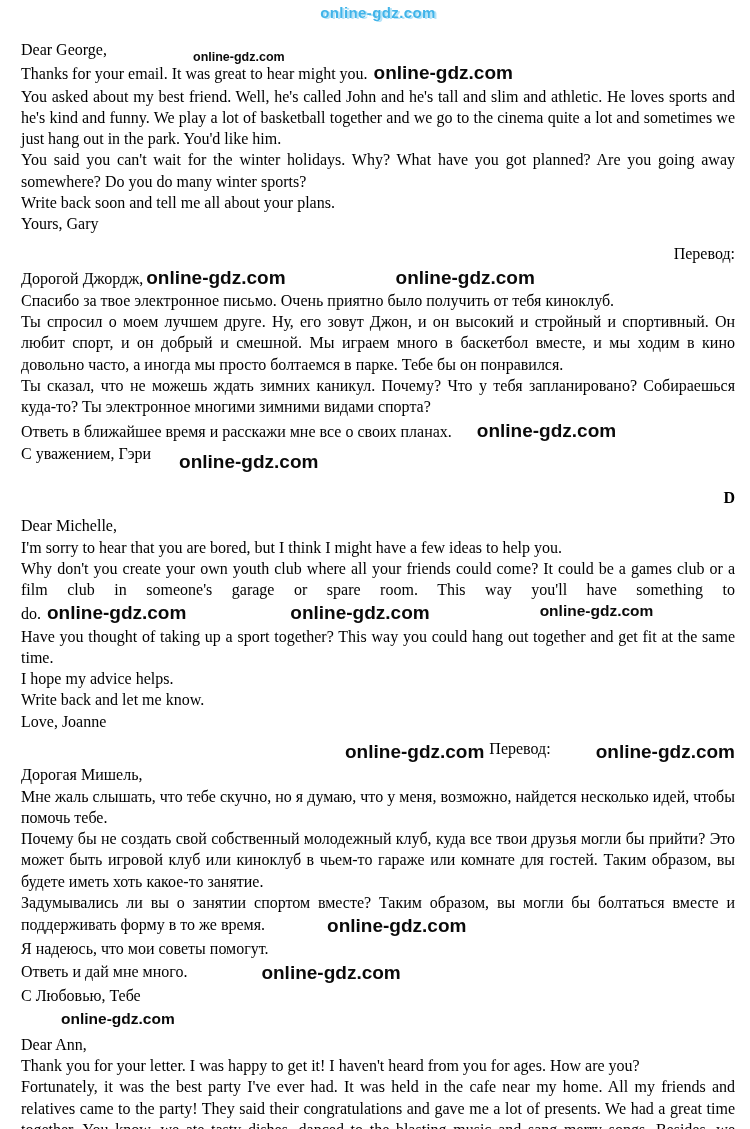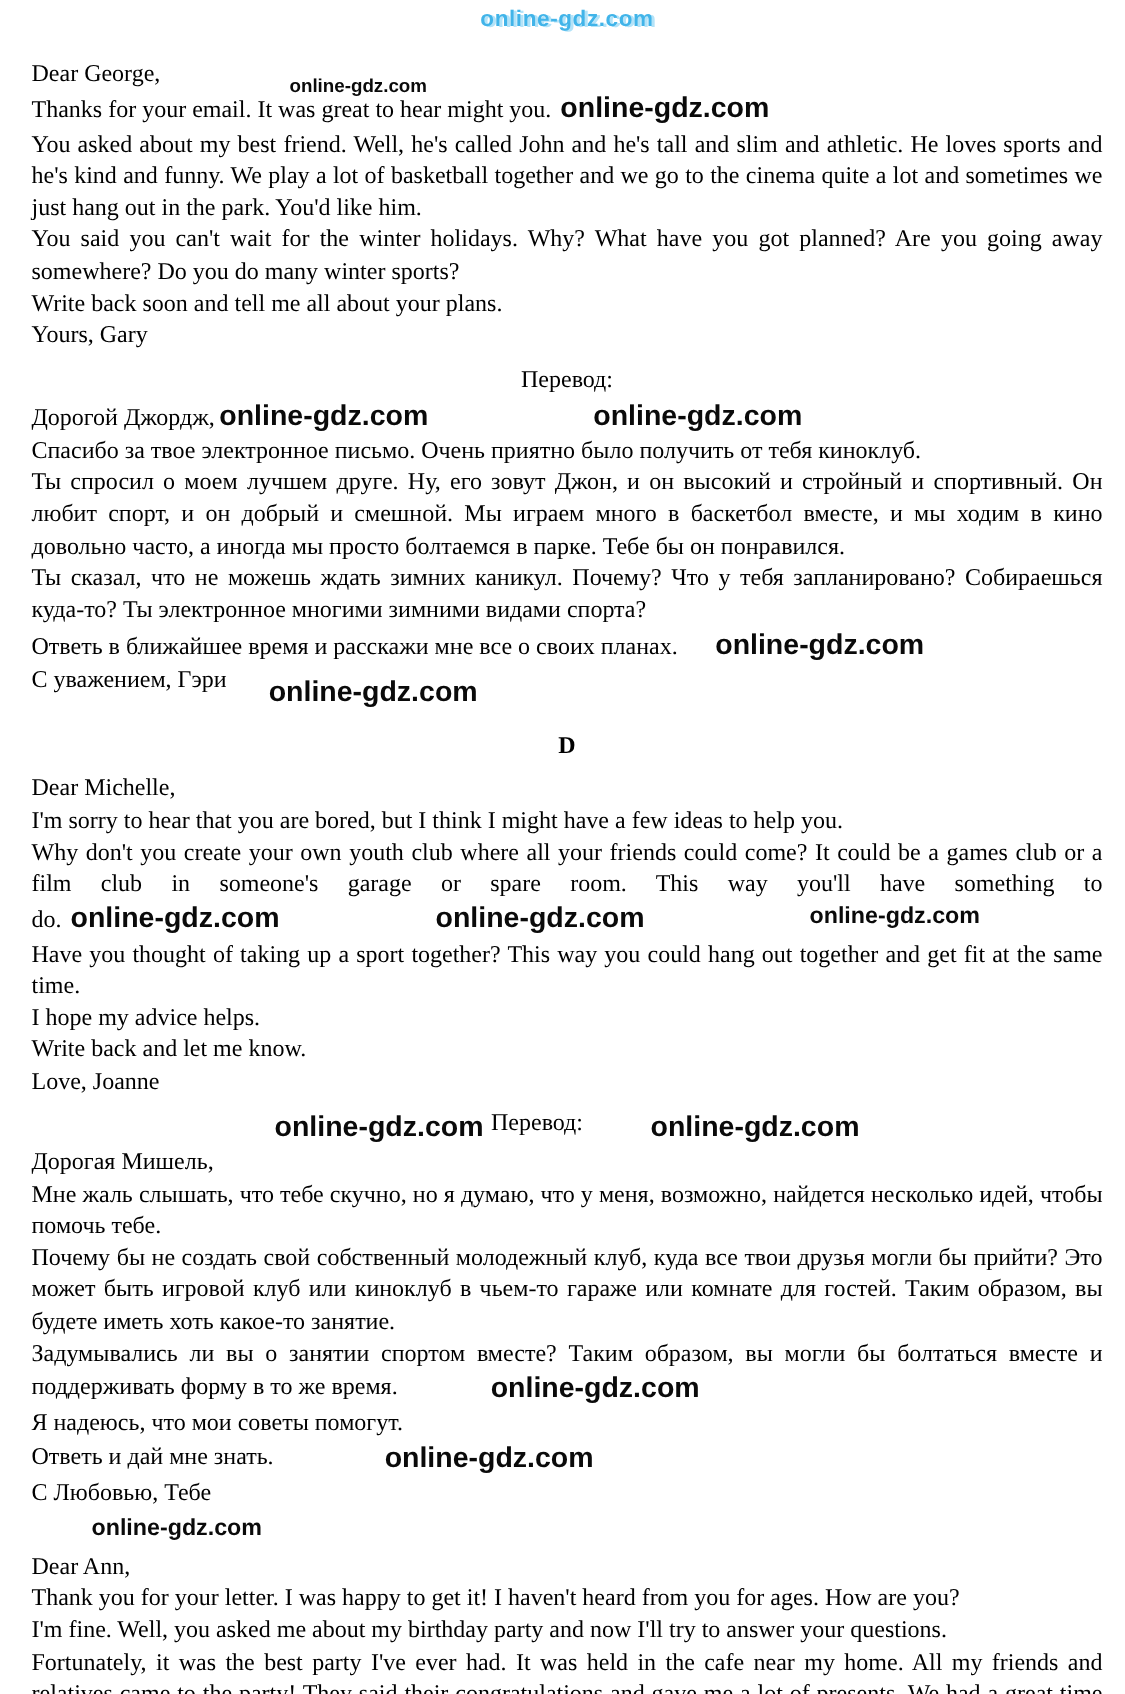--- a/index.html
+++ b/index.html
@@ -16,21 +16,21 @@
     font-family:"Liberation Sans", sans-serif;
     font-weight:bold; font-size:15px;
     color:#41b4e9;
     text-shadow:2px 1px 0 #b4e3f8;
     letter-spacing:0.4px;
     height:20px; margin-bottom:15px;
     user-select:none;
   }
 
   .doc .blk { line-height:1.33; text-align:justify; }
-  .doc .center { text-align:center; }
+  .doc .center { text-align:right; }
   .doc .bold { font-weight:bold; }
 
   .wm {
     font-family:"Liberation Sans", sans-serif;
     font-weight:bold; color:#0a0a0a;
     white-space:nowrap; user-select:none;
   }
   .wm-lg { font-size:19px; }
   .wm-md { font-size:15.5px; }
   .wm-sm { font-size:12.5px; }
@@ -65,25 +65,24 @@
       <p class="blk"><span>Have you thought of taking up a sport together? This way you could hang out together and get fit at the same time.</span></p>
       <p class="blk"><span>I hope my advice helps.</span></p>
       <p class="blk"><span>Write back and let me know.</span></p>
       <p class="blk"><span>Love, Joanne</span></p>
       <div class="blk center" style="margin-top: 6px;"><span class="wm wm-lg" style="margin-right: 5px; vertical-align: -4px;">online-gdz.com</span><span>Перевод:</span><span class="wm wm-lg" style="margin-left: 45px; vertical-align: -4px;">online-gdz.com</span></div>
       <p class="blk"><span>Дорогая Мишель,</span></p>
       <p class="blk"><span>Мне жаль слышать, что тебе скучно, но я думаю, что у меня, возможно, найдется несколько идей, чтобы помочь тебе.</span></p>
       <p class="blk"><span>Почему бы не создать свой собственный молодежный клуб, куда все твои друзья могли бы прийти? Это может быть игровой клуб или киноклуб в чьем-то гараже или комнате для гостей. Таким образом, вы будете иметь хоть какое-то занятие.</span></p>
       <p class="blk"><span>Задумывались ли вы о занятии спортом вместе? Таким образом, вы могли бы болтаться вместе и поддерживать форму в то же время.</span><span class="wm wm-lg" style="margin-left: 62px; vertical-align: -2px;">online-gdz.com</span></p>
       <p class="blk"><span>Я надеюсь, что мои советы помогут.</span></p>
-      <p class="blk"><span>Ответь и дай мне знать.</span><span class="wm wm-lg" style="margin-left: 74px; vertical-align: -2px;">online-gdz.com</span></p>
+      <p class="blk"><span>Ответь и дай мне много.</span><span class="wm wm-lg" style="margin-left: 74px; vertical-align: -2px;">online-gdz.com</span></p>
       <p class="blk"><span>С Любовью, Тебе</span></p>
       <p class="blk" style="margin-top: 2px;"><span class="wm wm-md" style="margin-left: 40px;">online-gdz.com</span></p>
       <p class="blk" style="margin-top: 4px;"><span>Dear Ann,</span></p>
       <p class="blk"><span>Thank you for your letter. I was happy to get it! I haven't heard from you for ages. How are you?</span></p>
-      <p class="blk"><span>I'm fine. Well, you asked me about my birthday party and now I'll try to answer your questions.</span></p>
       <p class="blk"><span>Fortunately, it was the best party I've ever had. It was held in the cafe near my home. All my friends and relatives came to the party! They said their congratulations and gave me a lot of presents. We had a great time together. You know, we ate tasty dishes, danced to the blasting music and sang merry songs. Besides, we organized funny competitions and played table games.</span></p>
     </div>
 
   <div class="wm-layer">
       <span class="wm wm-sm wm-float" style="left: 193px; top: 50px;">online-gdz.com</span>
     </div>
 </div>
 
 </body></html>

